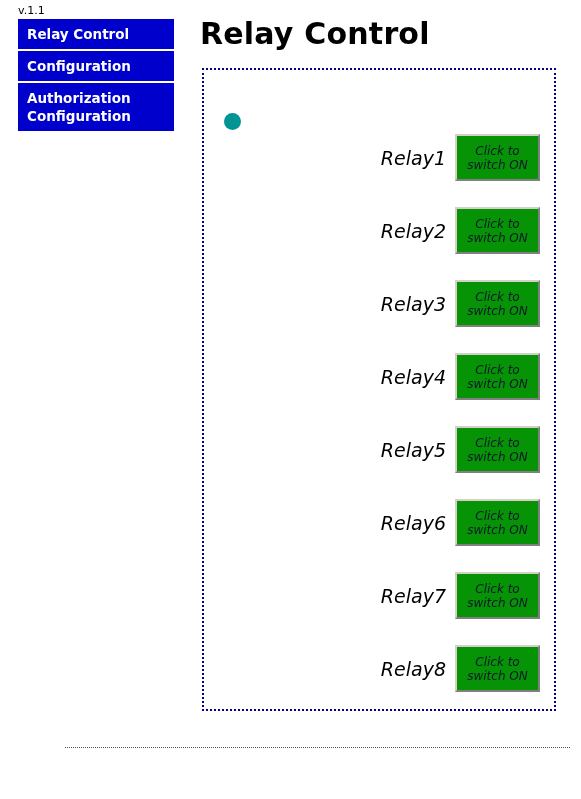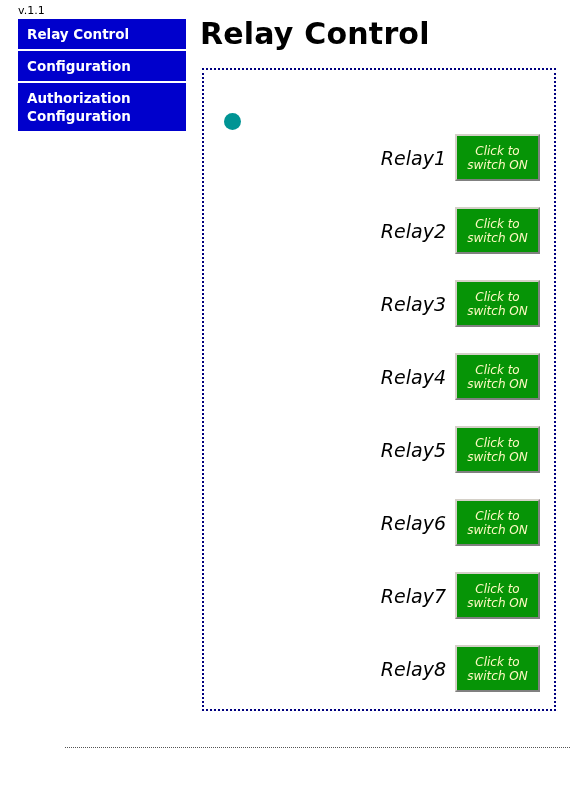--- a/index.html
+++ b/index.html
@@ -14,21 +14,21 @@
     font-family: "DejaVu Sans", "Liberation Sans", sans-serif;
     overflow: hidden;
     position: relative;
   }
 
   
   #sidebar {
     position: absolute;
     left: 18px;
     top: 4px;
-    width: 168px;
+    width: 156px;
   }
   #version-label {
     font-size: 11px;
     color: #000000;
     line-height: 13px;
     padding-left: 0px;
     margin-bottom: 2px;
     font-family: "DejaVu Sans", "Liberation Sans", sans-serif;
   }
   #nav-list {
@@ -114,21 +114,21 @@
     font-size: 19px;
     color: #000000;
     margin-right: 9px;
     white-space: nowrap;
     font-family: "DejaVu Sans", "Liberation Sans", sans-serif;
   }
   .relay-button {
     width: 85px;
     height: 47px;
     background: #069406;
-    color: #fef9c3;
+    color: #0f172a;
     border-top: 2px solid #d4d0c8;
     border-left: 2px solid #d4d0c8;
     border-right: 2px solid #808080;
     border-bottom: 2px solid #808080;
     box-sizing: border-box;
     font-size: 12px;
     line-height: 14px;
     display: flex;
     align-items: center;
     justify-content: center;

